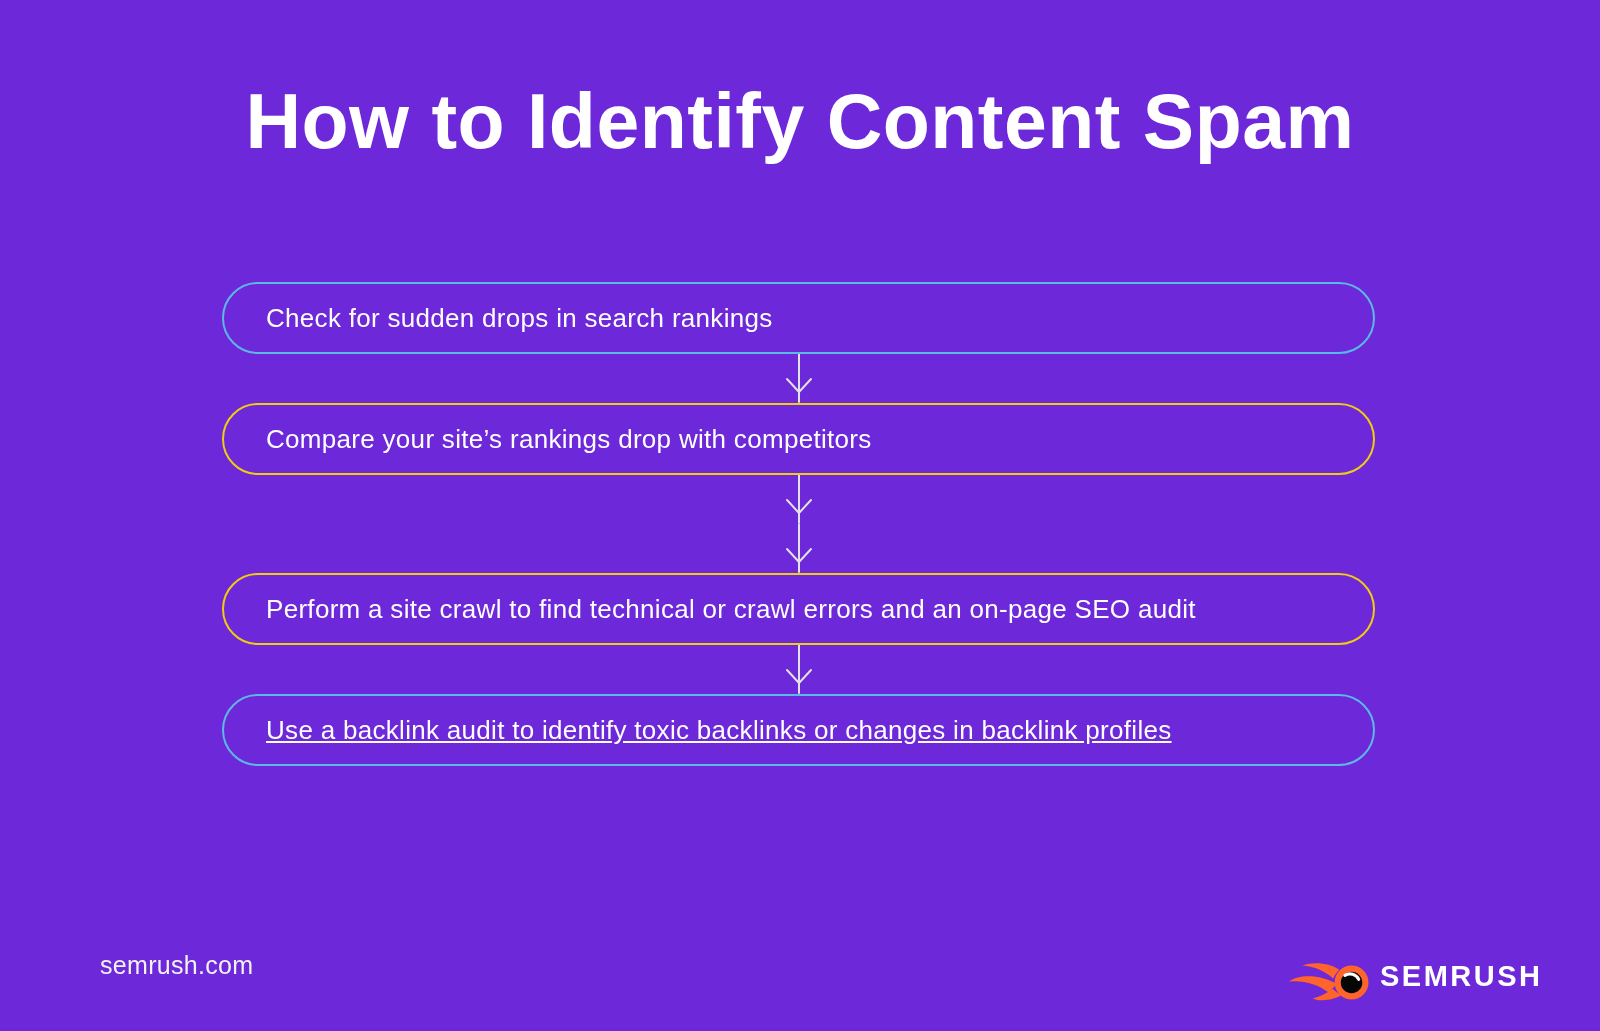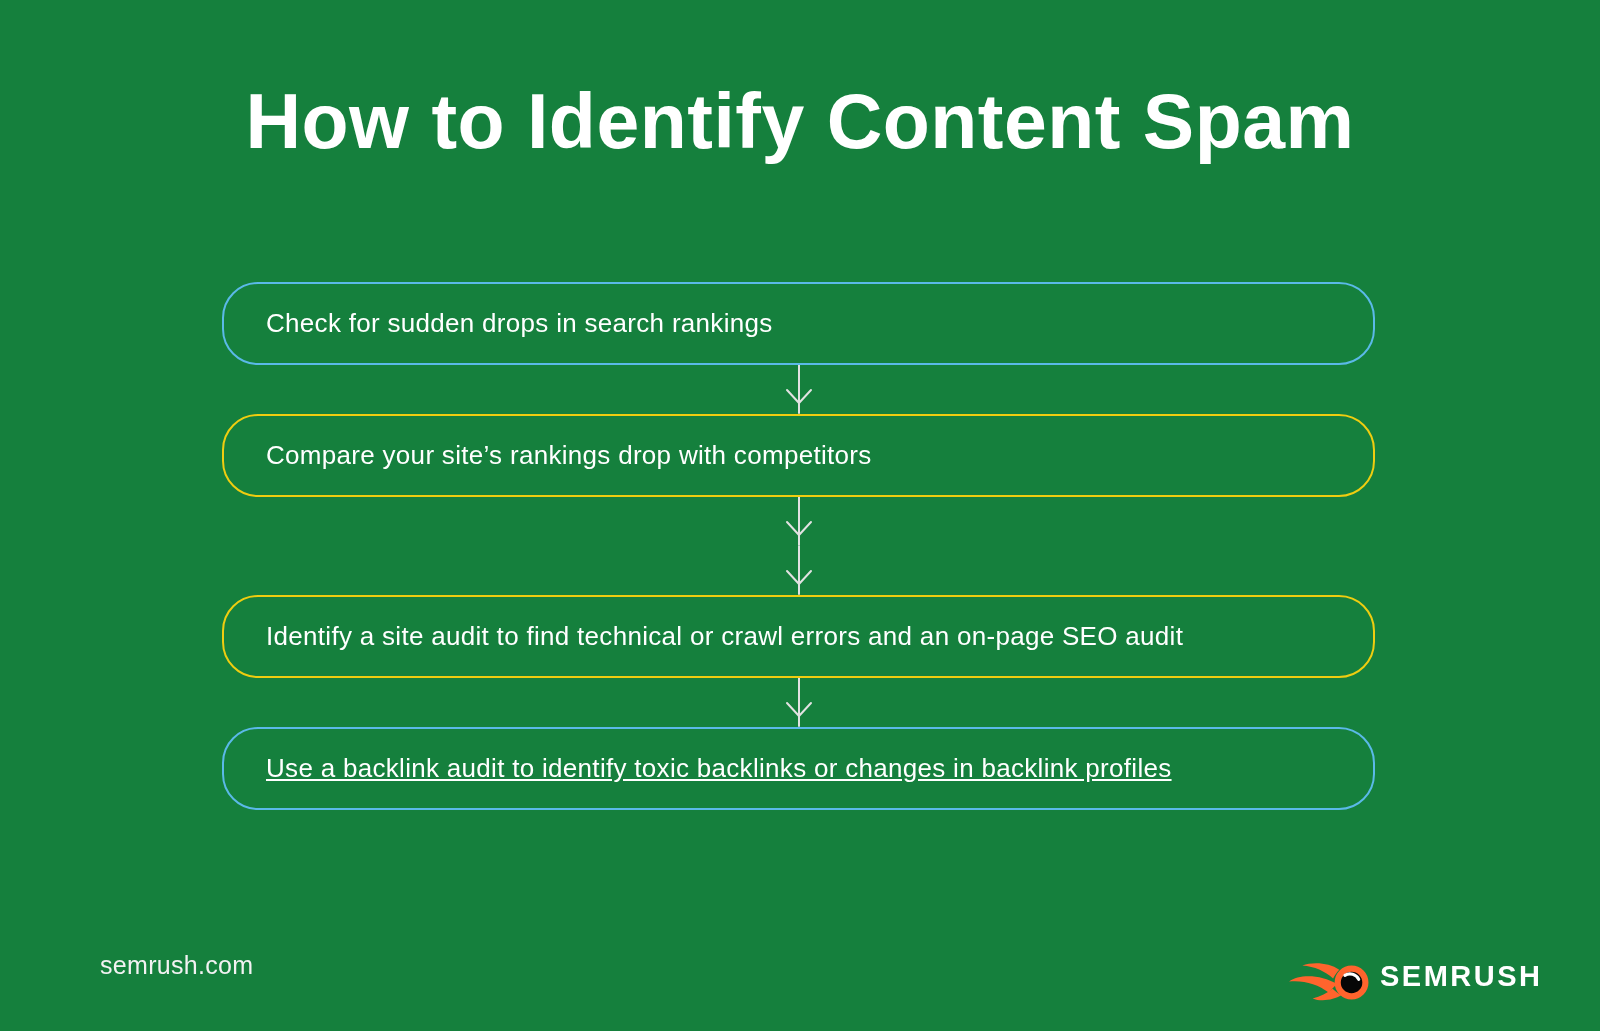--- a/index.html
+++ b/index.html
@@ -1,19 +1,19 @@
 <!DOCTYPE html>
 <html><head>
 <meta charset="utf-8">
 <style>
   html,body{margin:0;padding:0;background:#060606;}
   .canvas{
     position:relative;
     width:1600px;height:1031px;
-    background:#15803d;
+    background:#6d28d9;
     font-family:"Liberation Sans", sans-serif;
     overflow:hidden;
   }
   .title{
     position:absolute;
     top:83px;left:0;width:100%;
     margin:0;
     text-align:center;
     color:#ffffff;
     font-size:77px;
@@ -21,21 +21,21 @@
     letter-spacing:0.5px;
     line-height:1;
   }
   .flow{
     position:absolute;
     left:222px;top:282px;
     width:1153px;
   }
   .step{
     box-sizing:border-box;
-    height:83px;
+    height:72px;
     border:2px solid #5bb9e8;
     border-radius:36px;
     display:flex;
     align-items:center;
     padding-left:42px;
     color:#ffffff;
     font-size:26px;
     letter-spacing:0.3px;
     background:transparent;
   }
@@ -99,21 +99,21 @@
       <polyline points="6,25 18,38 30,25" stroke="#e2e2e2"></polyline>
     </svg>
 
 
     <svg class="arrow" viewBox="0 0 36 49">
       <line x1="18" y1="0" x2="18" y2="48" stroke="#e2e2e2"></line>
       <polyline points="6,25 18,38 30,25" stroke="#e2e2e2"></polyline>
     </svg>
 
     <div class="step" style="border-color: rgb(239, 205, 16);">
-      <span>Identify a site audit to find technical or crawl errors and an on-page SEO audit</span>
+      <span>Perform a site crawl to find technical or crawl errors and an on-page SEO audit</span>
     </div>
 
     <svg class="arrow" viewBox="0 0 36 49">
       <line x1="18" y1="0" x2="18" y2="48" stroke="#e2e2e2"></line>
       <polyline points="6,25 18,38 30,25" stroke="#e2e2e2"></polyline>
     </svg>
 
     <div class="step" style="border-color: rgb(91, 185, 232); text-decoration: underline;">
       <span>Use a backlink audit to identify toxic backlinks or changes in backlink profiles</span>
     </div>

